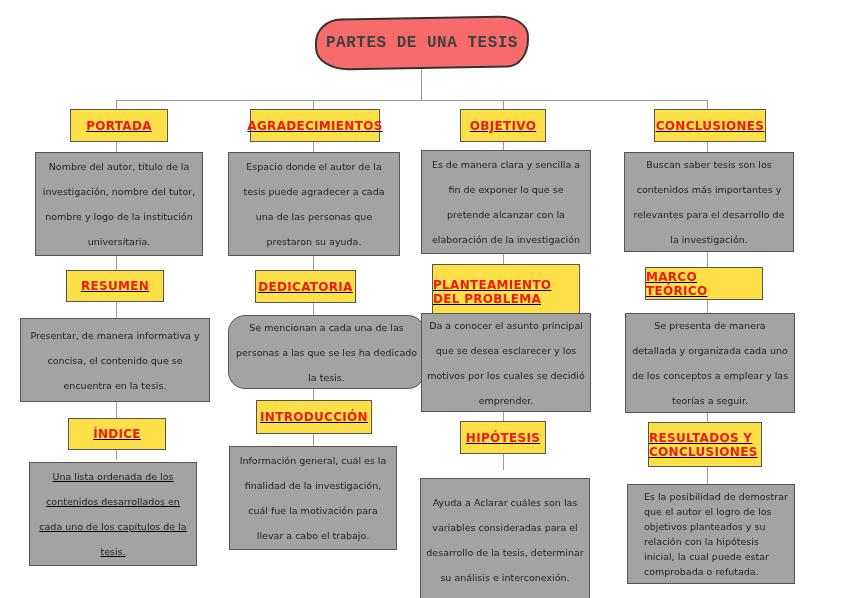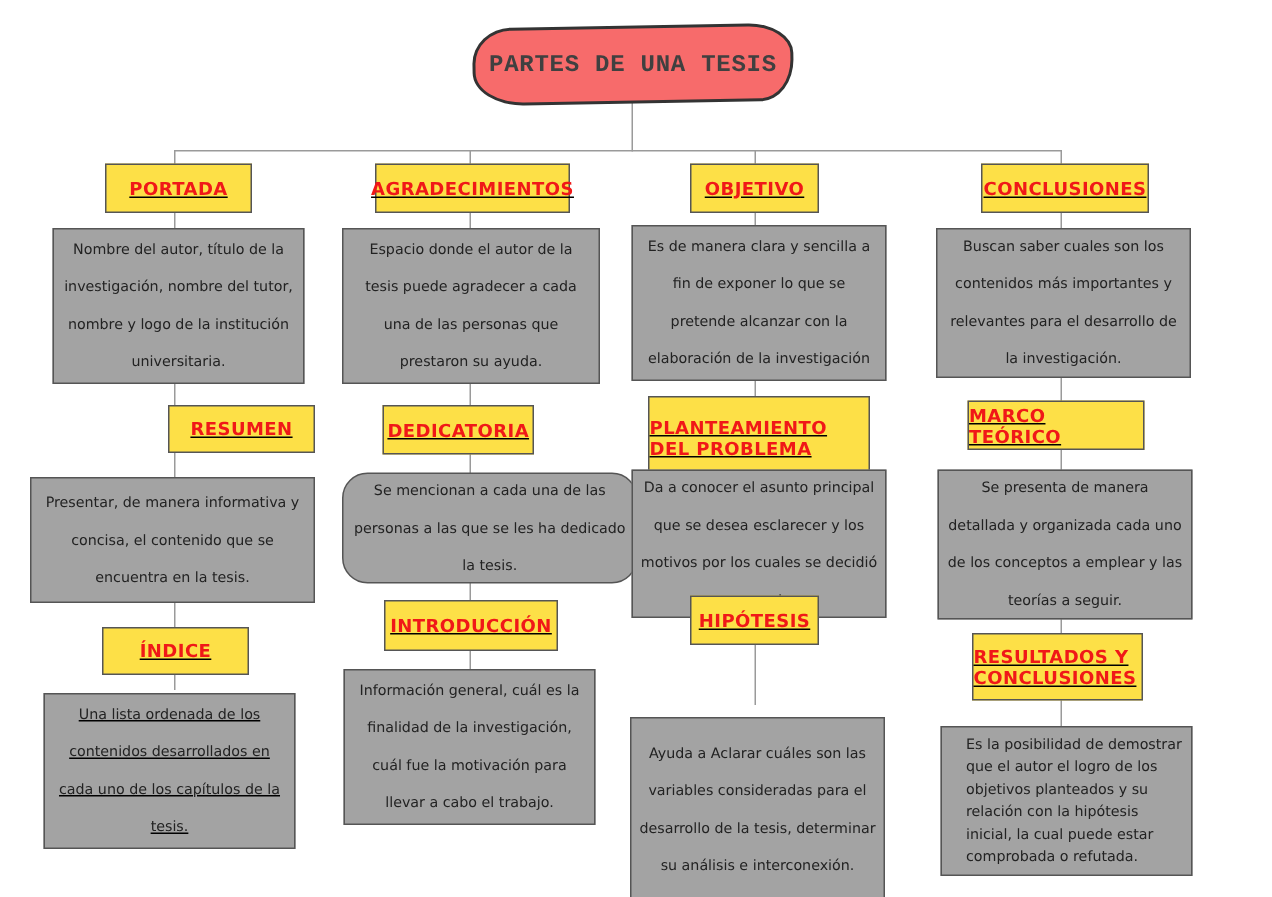--- a/index.html
+++ b/index.html
@@ -44,21 +44,21 @@
   <span class="title-text">PARTES DE UNA TESIS</span>
 </div>
 
 <div class="head" style="left:70px;top:109px;width:98px;height:33px;">
   <span>PORTADA</span>
 </div>
 <div class="desc" style="left:35px;top:152px;width:168px;height:104px;">
   <span>Nombre del autor, título de la investigación, nombre del tutor, nombre y logo de la institución universitaria.</span>
 </div>
 
-<div class="head" style="left:66px;top:270px;width:98px;height:32px;margin-left:46px;">
+<div class="head" style="left:66px;top:270px;width:98px;height:32px;">
   <span>RESUMEN</span>
 </div>
 <div class="desc" style="left:20px;top:318px;width:190px;height:84px;">
   <span>Presentar, de manera informativa y concisa, el contenido que se encuentra en la tesis.</span>
 </div>
 
 <div class="head" style="left:68px;top:418px;width:98px;height:32px;">
   <span>ÍNDICE</span>
 </div>
 <div class="desc" style="left:29px;top:462px;width:168px;height:104px;text-decoration:underline;">
@@ -93,32 +93,32 @@
   <span>Es de manera clara y sencilla a fin de exponer lo que se pretende alcanzar con la elaboración de la investigación</span>
 </div>
 
 <div class="head" style="left:432px;top:264px;width:148px;height:56px;">
   <span>PLANTEAMIENTO DEL PROBLEMA</span>
 </div>
 <div class="desc" style="left:421px;top:313px;width:170px;height:99px;">
   <span>Da a conocer el asunto principal que se desea esclarecer y los motivos por los cuales se decidió emprender.</span>
 </div>
 
-<div class="head" style="left:460px;top:397px;width:86px;height:33px;">
+<div class="head" style="left:460px;top:421px;width:86px;height:33px;">
   <span>HIPÓTESIS</span>
 </div>
 <div class="desc" style="left:420px;top:466px;width:170px;height:124px;margin-top:12px;">
   <span>Ayuda a Aclarar cuáles son las variables consideradas para el desarrollo de la tesis, determinar su análisis e interconexión.</span>
 </div>
 
 <div class="head" style="left:654px;top:109px;width:112px;height:33px;">
   <span>CONCLUSIONES</span>
 </div>
 <div class="desc" style="left:624px;top:152px;width:170px;height:100px;">
-  <span>Buscan saber cuales son los contenidos más importantes y relevantes para el desarrollo de la investigación.</span>
+  <span>Buscan saber tesis son los contenidos más importantes y relevantes para el desarrollo de la investigación.</span>
 </div>
 
 <div class="head" style="left:645px;top:267px;width:118px;height:33px;">
   <span>MARCO TEÓRICO</span>
 </div>
 <div class="desc" style="left:625px;top:313px;width:170px;height:100px;">
   <span>Se presenta de manera detallada y organizada cada uno de los conceptos a emplear y las teorías a seguir.</span>
 </div>
 
 <div class="head" style="left:648px;top:422px;width:114px;height:45px;">

